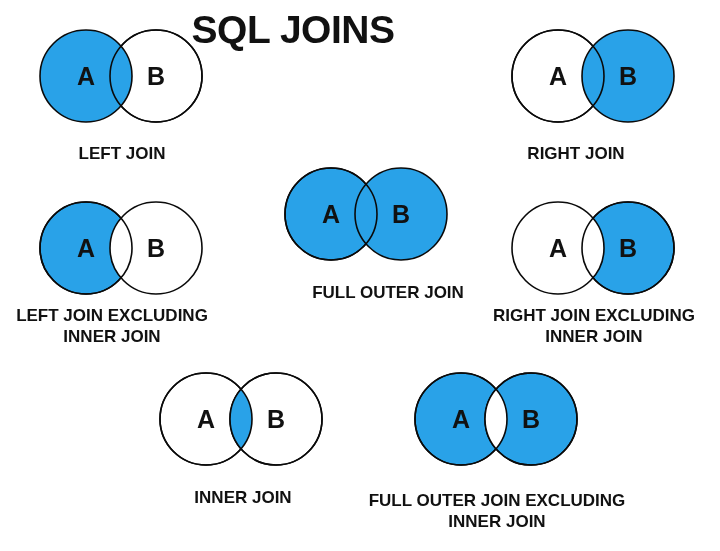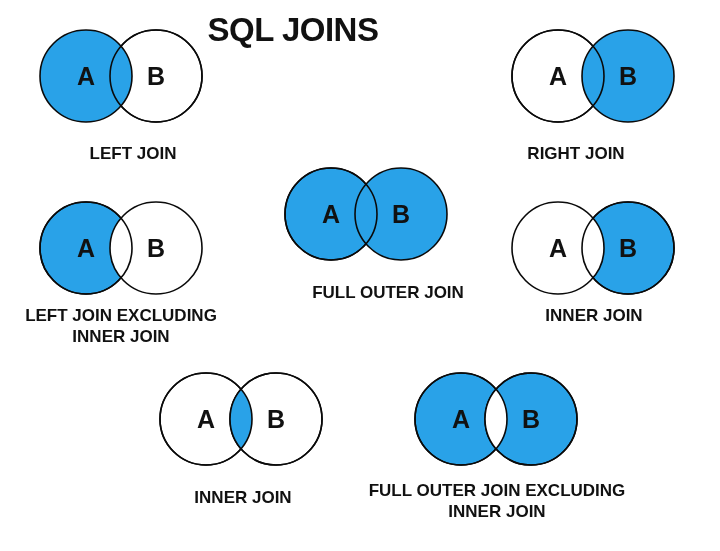--- a/index.html
+++ b/index.html
@@ -4,21 +4,21 @@
 <style>
   html,body{margin:0;padding:0}
   body{
     width:720px;height:551px;position:relative;overflow:hidden;
     background:var(--background,#fff);
     font-family:"Liberation Sans",sans-serif;
     color:var(--ink,#111);
   }
   .page-title{
     position:absolute;left:0;top:12px;width:586px;
-    text-align:center;font-weight:bold;font-size:33px;line-height:36px;
+    text-align:center;font-weight:bold;font-size:39px;line-height:36px;
     letter-spacing:-0.5px;color:var(--ink,#111);
   }
   .venn{position:absolute;width:200px;height:100px}
   .stroked{stroke:var(--stroke,#0a0a0a);stroke-width:1.6px}
   .fill-accent{fill:var(--accent,#29a2e8)}
   .fill-paper{fill:var(--background,#fff)}
   .fill-none{fill:none}
   .circle-label{
     font-family:"Liberation Sans",sans-serif;
     font-weight:bold;font-size:25px;
@@ -35,21 +35,21 @@
 
 <div class="page-title">SQL JOINS</div>
 
 <svg class="venn" style="left:21px;top:26px" viewBox="0 0 200 100">
   <circle class="fill-paper stroked" cx="135" cy="50" r="46"></circle>
   <circle class="fill-accent stroked" cx="65" cy="50" r="46"></circle>
   <circle class="fill-none stroked" cx="135" cy="50" r="46"></circle>
   <text class="circle-label" x="65" y="59">A</text>
   <text class="circle-label" x="135" y="59">B</text>
 </svg>
-<div class="caption" style="left:133px;top:143px">
+<div class="caption" style="left:122px;top:143px">
   <div>LEFT JOIN</div>
 </div>
 
 <svg class="venn" style="left:493px;top:26px" viewBox="0 0 200 100">
   <circle class="fill-paper stroked" cx="65" cy="50" r="46"></circle>
   <circle class="fill-accent stroked" cx="135" cy="50" r="46"></circle>
   <circle class="fill-none stroked" cx="65" cy="50" r="46"></circle>
   <text class="circle-label" x="65" y="59">A</text>
   <text class="circle-label" x="135" y="59">B</text>
 </svg>
@@ -57,21 +57,21 @@
   <div>RIGHT JOIN</div>
 </div>
 
 <svg class="venn" style="left:21px;top:198px" viewBox="0 0 200 100">
   <circle class="fill-accent stroked" cx="65" cy="50" r="46"></circle>
   <circle class="fill-paper stroked" cx="135" cy="50" r="46"></circle>
   <circle class="fill-none stroked" cx="65" cy="50" r="46"></circle>
   <text class="circle-label" x="65" y="59">A</text>
   <text class="circle-label" x="135" y="59">B</text>
 </svg>
-<div class="caption" style="left:121px;top:305px">
+<div class="caption" style="left:112px;top:305px">
   <div>LEFT JOIN EXCLUDING</div>
   <div>INNER JOIN</div>
 </div>
 
 <svg class="venn" style="left:266px;top:164px" viewBox="0 0 200 100">
   <circle class="fill-accent stroked" cx="65" cy="50" r="46"></circle>
   <circle class="fill-accent stroked" cx="135" cy="50" r="46"></circle>
   <circle class="fill-none stroked" cx="65" cy="50" r="46"></circle>
   <text class="circle-label" x="65" y="59">A</text>
   <text class="circle-label" x="135" y="59">B</text>
@@ -81,20 +81,21 @@
 </div>
 
 <svg class="venn" style="left:493px;top:198px" viewBox="0 0 200 100">
   <circle class="fill-accent stroked" cx="135" cy="50" r="46"></circle>
   <circle class="fill-paper stroked" cx="65" cy="50" r="46"></circle>
   <circle class="fill-none stroked" cx="135" cy="50" r="46"></circle>
   <text class="circle-label" x="65" y="59">A</text>
   <text class="circle-label" x="135" y="59">B</text>
 </svg>
 <div class="caption" style="left:594px;top:305px">
+  <div>RIGHT JOIN EXCLUDING</div>
   <div>INNER JOIN</div>
 </div>
 
 <svg class="venn" style="left:141px;top:369px" viewBox="0 0 200 100">
   <circle class="fill-paper stroked" cx="65" cy="50" r="46"></circle>
   <circle class="fill-paper stroked" cx="135" cy="50" r="46"></circle>
   <path class="fill-accent" d="M100,20.15 A46,46 0 0 1 100,79.85 A46,46 0 0 1 100,20.15 Z"></path>
   <circle class="fill-none stroked" cx="65" cy="50" r="46"></circle>
   <circle class="fill-none stroked" cx="135" cy="50" r="46"></circle>
   <text class="circle-label" x="65" y="59">A</text>
@@ -106,16 +107,16 @@
 
 <svg class="venn" style="left:396px;top:369px" viewBox="0 0 200 100">
   <circle class="fill-accent stroked" cx="65" cy="50" r="46"></circle>
   <circle class="fill-accent stroked" cx="135" cy="50" r="46"></circle>
   <path class="fill-paper" d="M100,20.15 A46,46 0 0 1 100,79.85 A46,46 0 0 1 100,20.15 Z"></path>
   <circle class="fill-none stroked" cx="65" cy="50" r="46"></circle>
   <circle class="fill-none stroked" cx="135" cy="50" r="46"></circle>
   <text class="circle-label" x="65" y="59">A</text>
   <text class="circle-label" x="135" y="59">B</text>
 </svg>
-<div class="caption" style="left:497px;top:480px">
+<div class="caption" style="left:497px;top:490px">
   <div>FULL OUTER JOIN EXCLUDING</div>
   <div>INNER JOIN</div>
 </div>
 
 </body></html>

